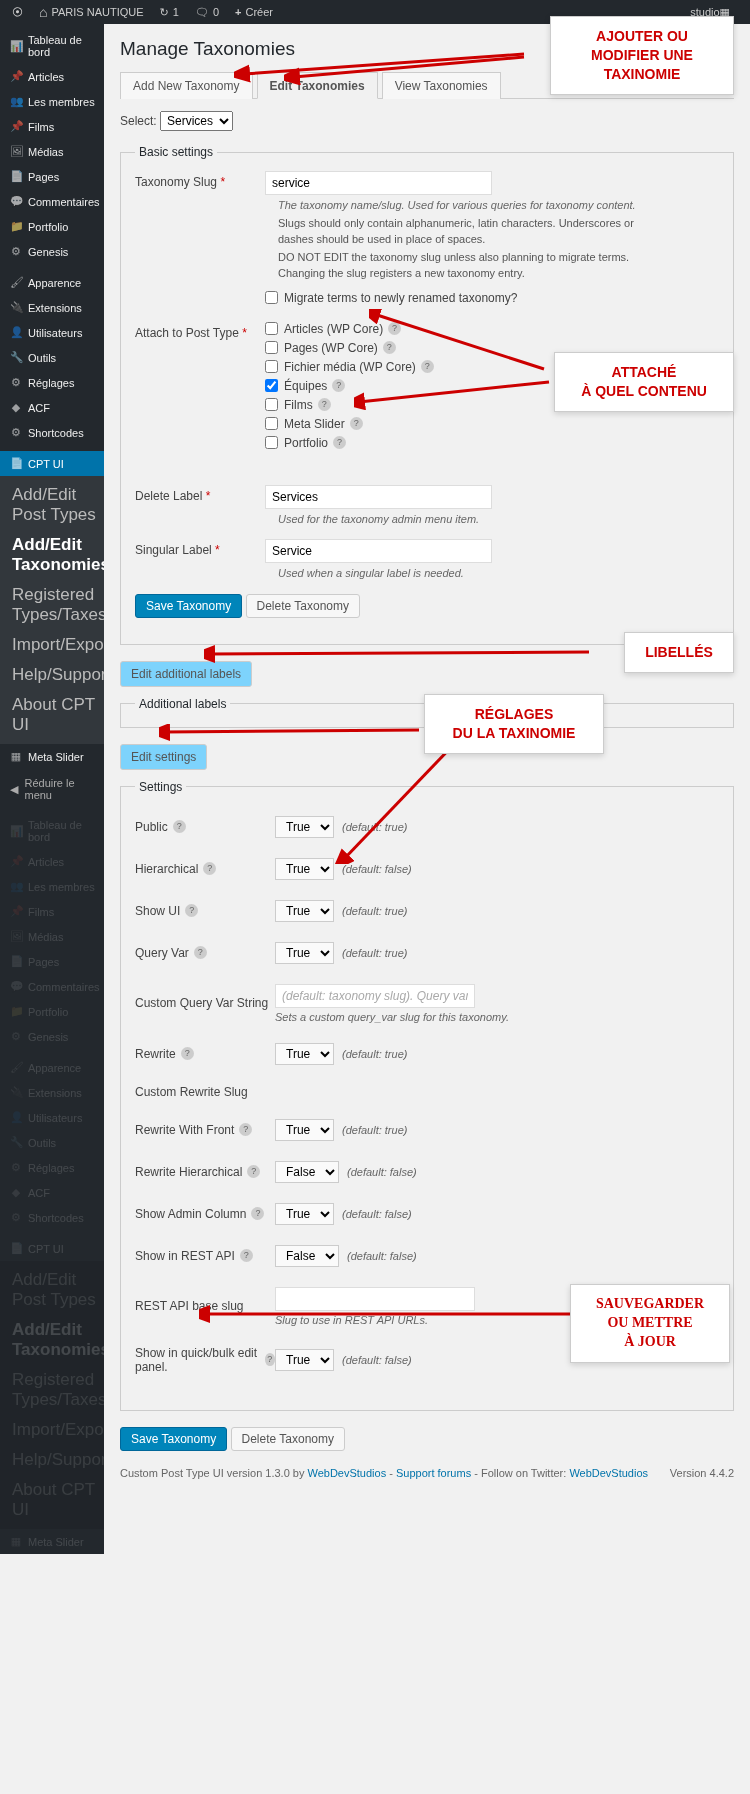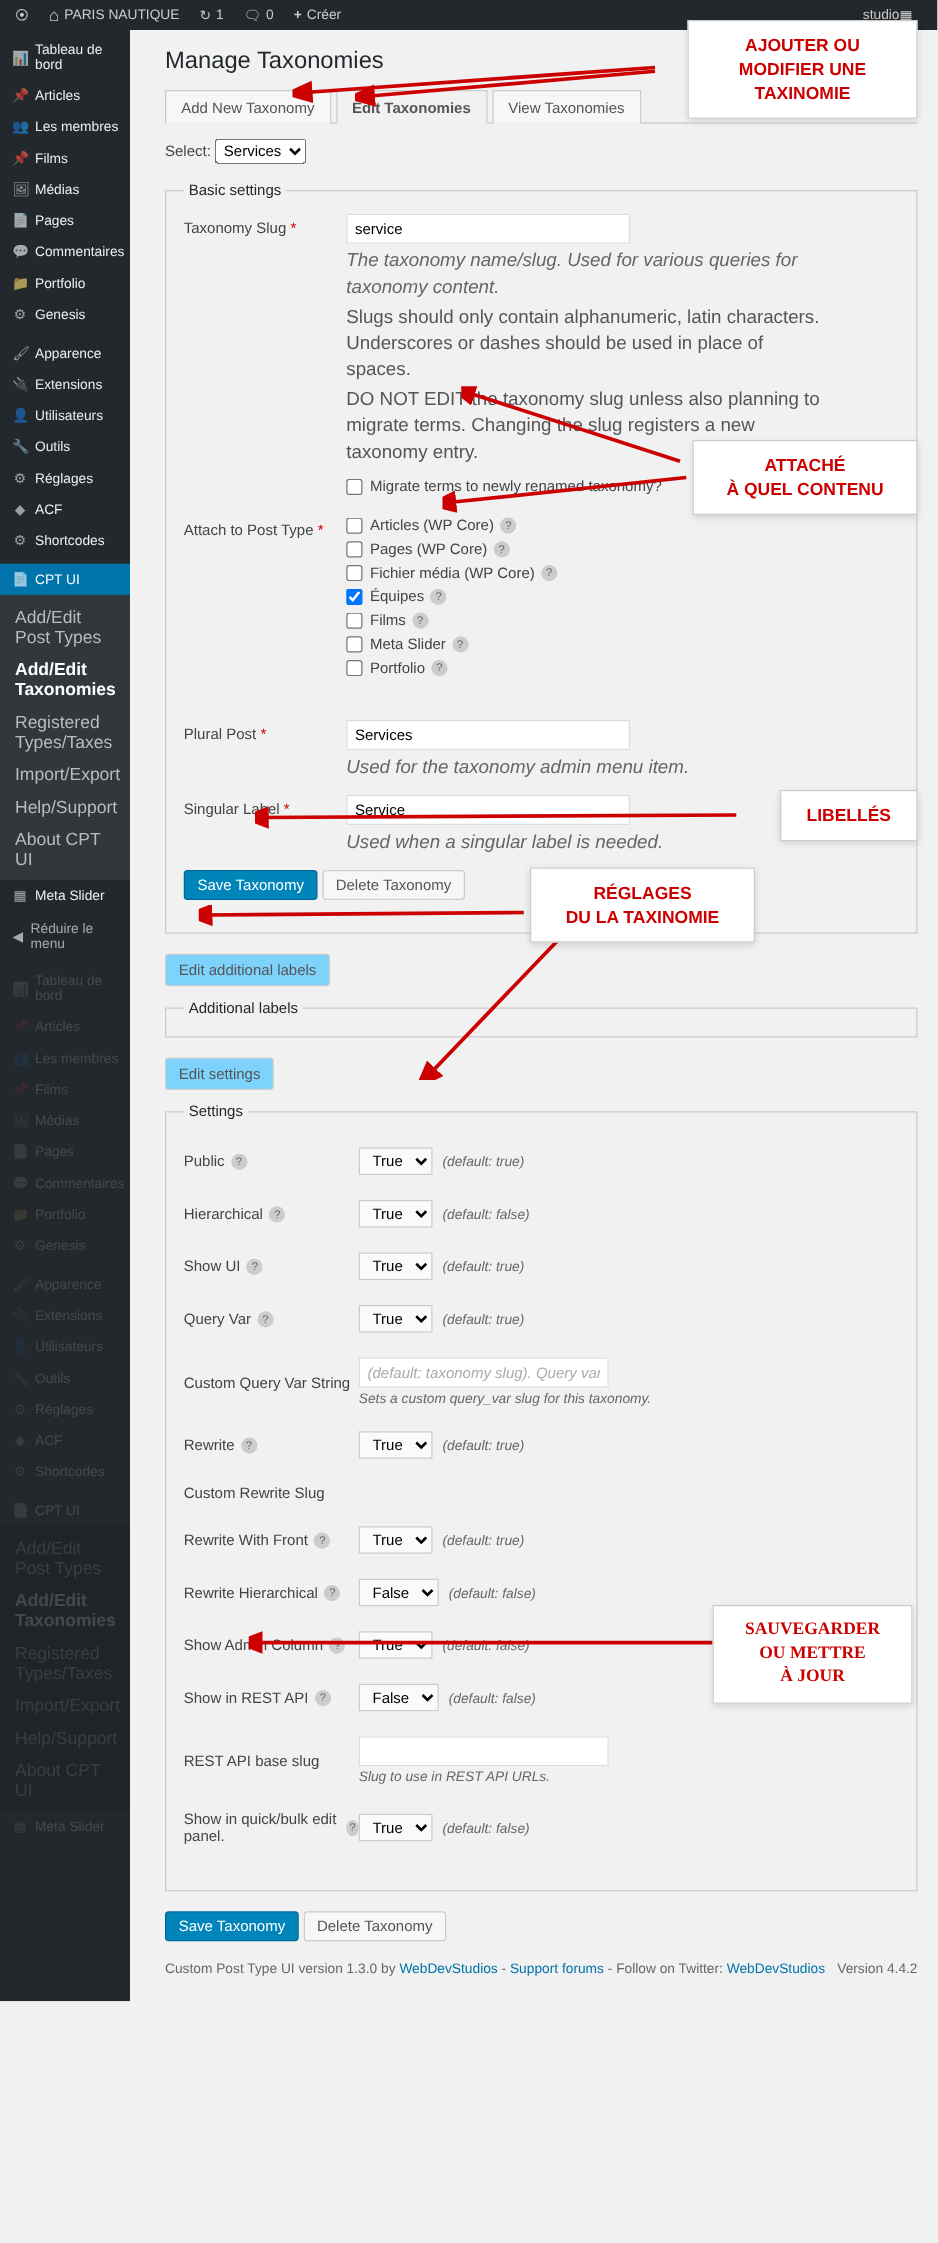--- a/index.html
+++ b/index.html
@@ -15,45 +15,45 @@
 .icon-plus::before { content: "+"; font-weight: bold; }
 
 #wpbody { display: flex; min-height: 1420px; }
 #sidebar { width: 104px; background: #23282d; color: #eee; font-size: 11px; padding-top: 4px; position: relative; }
 .menu-item { padding: 6px 8px 6px 10px; display: flex; align-items: center; color: #eee; cursor: pointer; }
 .menu-item .icon { width: 12px; display: inline-block; text-align: center; margin-right: 6px; opacity: 0.6; font-size: 11px; }
 .menu-item.current { background: #0073aa; color: #fff; position: relative; }
 .menu-item.current::after { content: ""; position: absolute; right: -6px; top: 50%; margin-top: -6px; border: 6px solid transparent; border-left-color: #0073aa; }
 .menu-sep { height: 6px; }
 .submenu { background: #32373c; padding: 4px 0; }
-.submenu .sub-item { padding: 5px 8px 5px 12px; font-size: 14px; color: #bbb; cursor: pointer; }
+.submenu .sub-item { padding: 5px 8px 5px 12px; font-size: 17px; color: #bbb; cursor: pointer; }
 .submenu .sub-item.current { color: #fff; font-weight: 600; }
 .collapse { padding: 8px 10px; color: #aaa; display: flex; align-items: center; font-size: 11px; }
 .collapse .icon { margin-right: 6px; }
 .shadow-content { padding-top: 4px; }
 .shadow-content .menu-item { opacity: 0.45; }
 .shadow-content .submenu { background: #1b1f22; }
 .shadow-content .sub-item { opacity: 0.45; }
 
-#content { flex: 1; padding: 10px 16px 20px 28px; background: #f1f1f1; position: relative; }
+#content { flex: 1; padding: 10px 16px 20px 16px; background: #f1f1f1; position: relative; }
 h1 { font-size: 19px; font-weight: 400; margin: 4px 0 12px 0; color: #23282d; }
 .tabs { border-bottom: 1px solid #ccc; display: flex; margin-bottom: 12px; }
 .tab { padding: 6px 12px 5px 12px; background: #f7f7f7; border: 1px solid #ccc; border-bottom: none; margin-right: 4px; margin-bottom: -1px; font-size: 12px; cursor: pointer; color: #555; }
 .tab.active { background: #f1f1f1; border-bottom: 1px solid #f1f1f1; font-weight: 600; }
 .select-row { margin-bottom: 14px; font-size: 12px; }
 .select-row select { font-size: 12px; padding: 1px 2px; }
 
 fieldset.box { border: 1px solid #ccc; padding: 12px 14px 16px 14px; margin-bottom: 16px; background: #f1f1f1; }
 fieldset.box legend { padding: 0 4px; font-size: 12px; color: #23282d; }
 .form-row { display: flex; margin-bottom: 12px; }
 .form-row .label { width: 130px; padding-top: 4px; font-size: 12px; }
 .form-row .label .req { color: #c00; }
 .form-row .field { flex: 1; }
 .form-row .field input[type=text] { width: 227px; border: 1px solid #ddd; padding: 4px 6px; font-size: 12px; background: #fff; }
-.form-row .desc { font-style: italic; color: #666; font-size: 15px; margin-top: 3px; line-height: 1.4; max-width: 380px; }
+.form-row .desc { font-style: italic; color: #666; font-size: 11px; margin-top: 3px; line-height: 1.4; max-width: 380px; margin-left: 13px; }
 .form-row .desc.warn { font-style: normal; color: #555; }
 .check-line { margin-bottom: 5px; display: flex; align-items: center; font-size: 12px; }
 .check-line input { margin-right: 6px; }
 .check-line .help { margin-left: 5px; display: inline-block; width: 13px; height: 13px; border-radius: 50%; background: #ccc; color: #666; font-size: 9px; text-align: center; line-height: 13px; }
 
 .btn { display: inline-block; border: 1px solid #ccc; background: #f7f7f7; padding: 4px 10px; font-size: 12px; cursor: pointer; border-radius: 3px; color: #555; }
 .btn-primary { background: #0085ba; border-color: #006799; color: #fff; }
 .btn-row { margin: 10px 0; }
 
 .section-btn { border: 1px solid #ccc; background: #7dd3fc; padding: 5px 10px; font-size: 12px; cursor: pointer; border-radius: 3px; display: inline-block; margin-bottom: 10px; color: #555; }
@@ -340,21 +340,21 @@
               <span class="help">?</span>
             </div>
             <div class="check-line">
               <input type="checkbox" style="">
               <span>Portfolio</span>
               <span class="help">?</span>
             </div>
           </div>
       </div>
       <div class="form-row" style="margin-top:30px;">
-        <div class="label"><span>Plural Post</span> <span class="req">*</span></div>
+        <div class="label"><span>Delete Label</span> <span class="req">*</span></div>
         <div class="field">
           <input type="text" value="Services" style="">
           <div class="desc">Used for the taxonomy admin menu item.</div>
         </div>
       </div>
       <div class="form-row">
         <div class="label"><span>Singular Label</span> <span class="req">*</span></div>
         <div class="field">
           <input type="text" value="Service" style="">
           <div class="desc">Used when a singular label is needed.</div>

